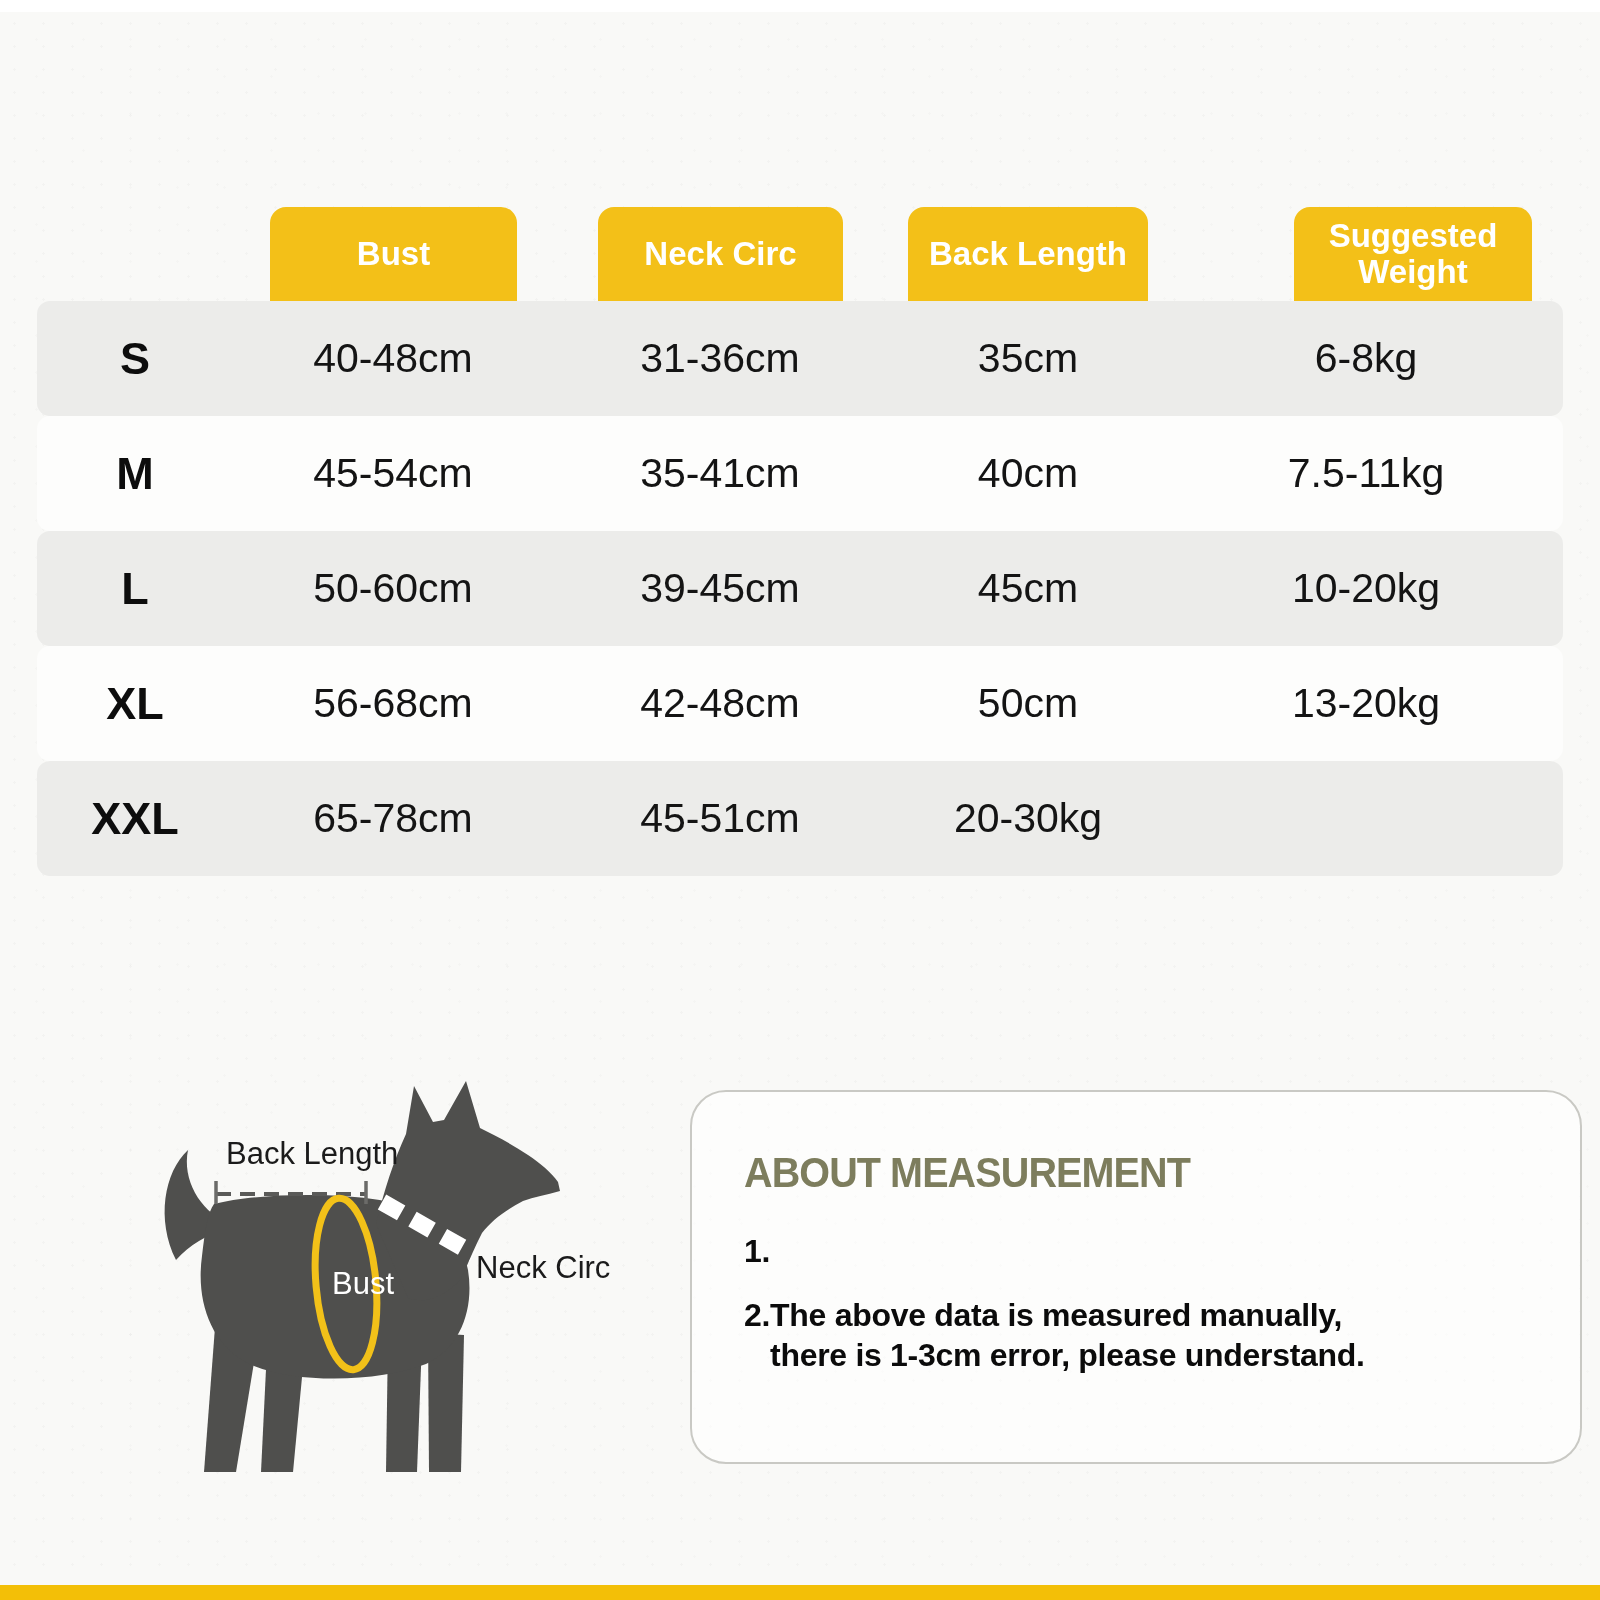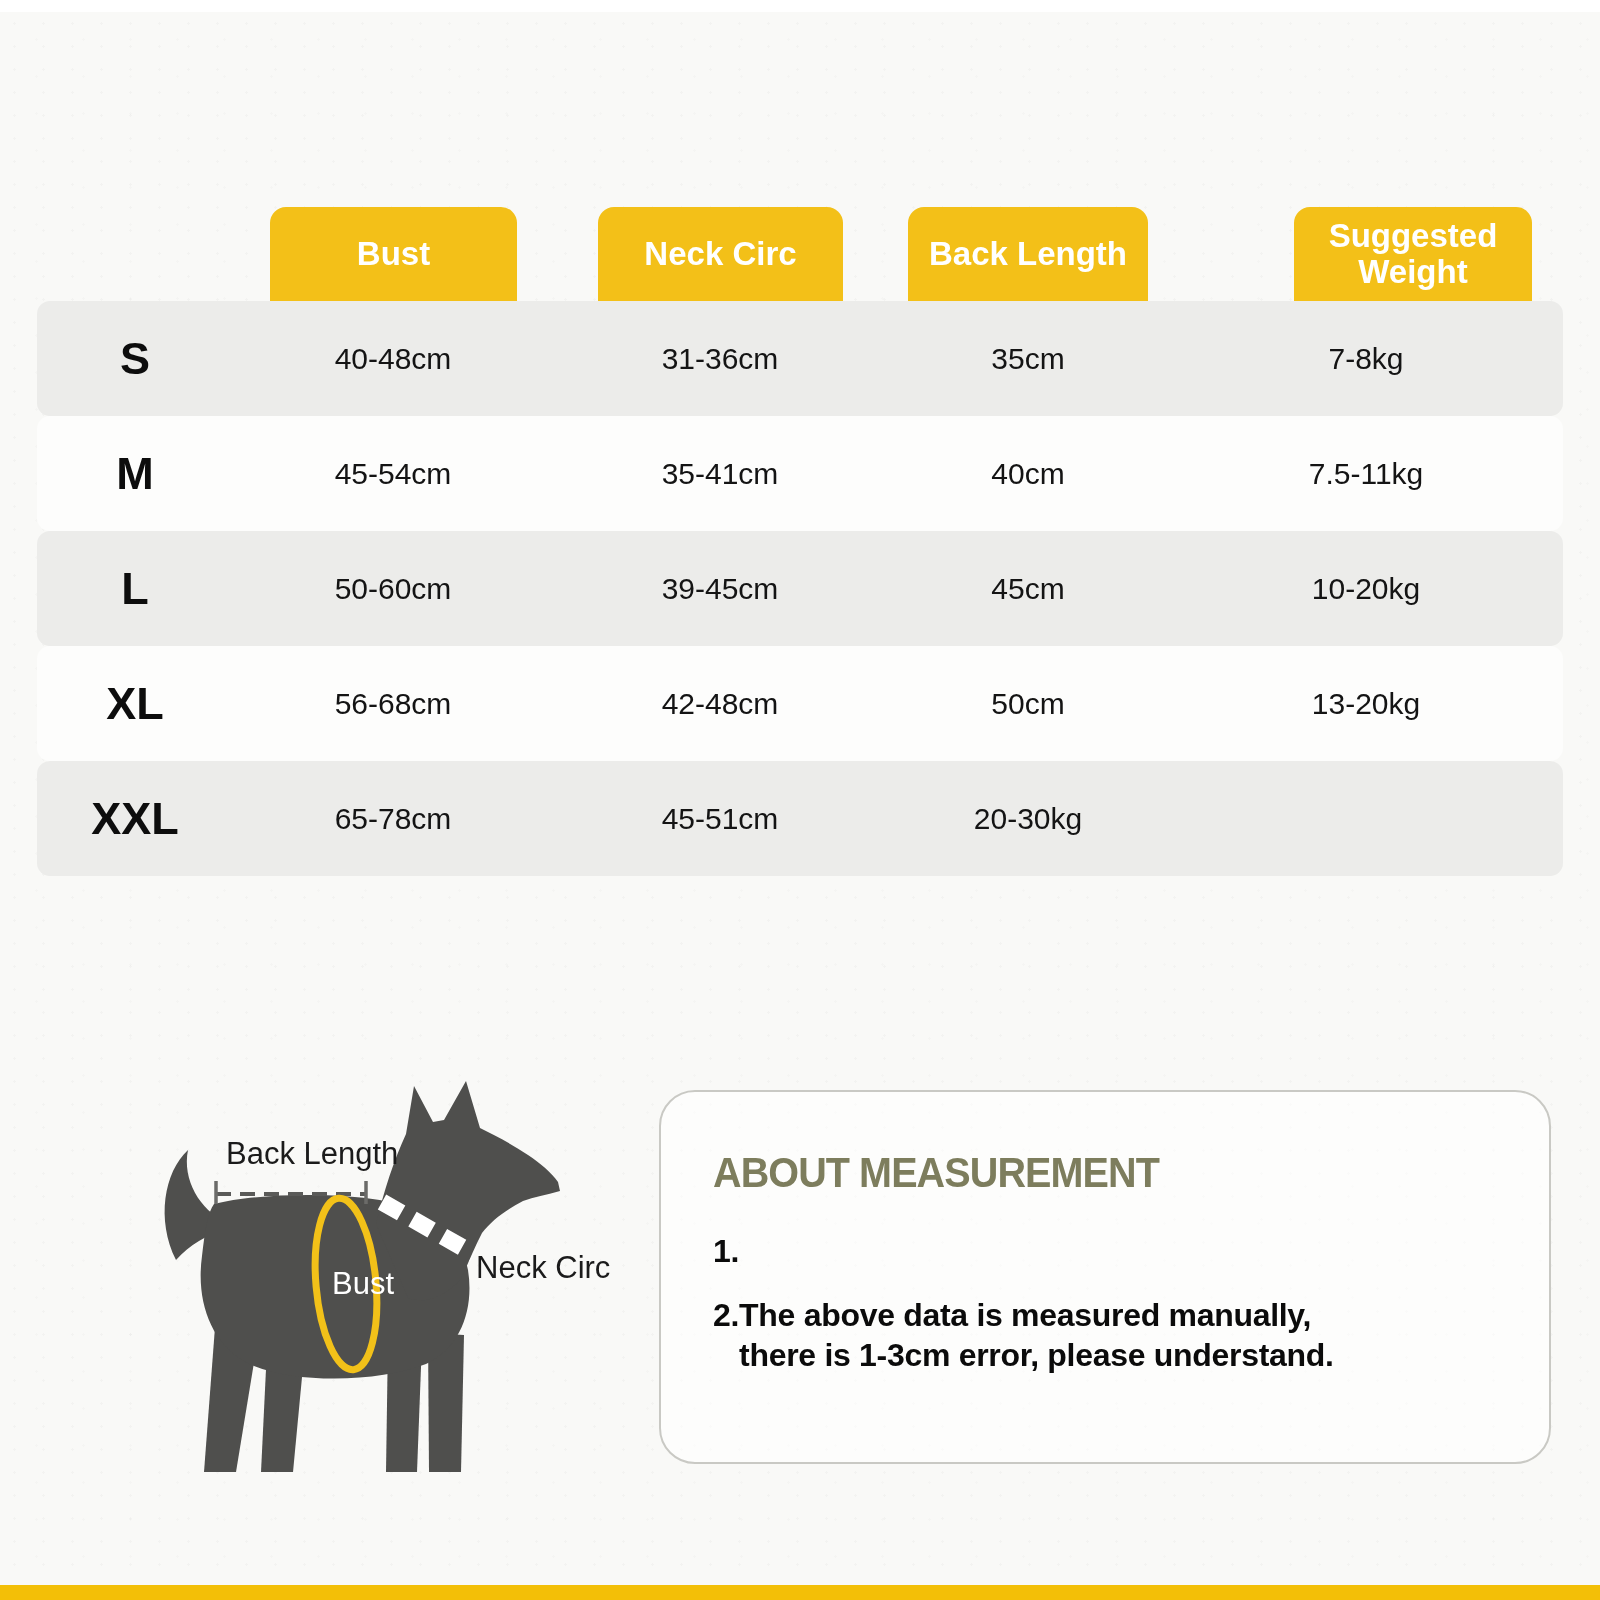--- a/index.html
+++ b/index.html
@@ -27,28 +27,28 @@
   .tab.back{left:871px;width:240px;}
   .tab.weight{left:1257px;width:238px;padding:0 20px;box-sizing:border-box;}
   .rows{position:absolute;left:37px;top:289px;width:1526px;}
   .row{
     height:115px;display:grid;
     grid-template-columns:196px 320px 334px 282px 394px;
     align-items:center;border-radius:13px;
   }
   .row.gray{background:#ECECEA;}
   .row.white{background:#FDFDFC;}
-  .cell{text-align:center;font-size:30px;color:#141414;}
+  .cell{text-align:center;font-size:41px;color:#141414;}
   .cell.size{font-weight:bold;font-size:45px;color:#0d0d0d;}
   
   .dog{position:absolute;left:130px;top:1040px;width:520px;height:430px;}
   .dog text{font-family:"Liberation Sans",sans-serif;}
   
   .panel{
-    position:absolute;left:659px;top:1078px;width:892px;height:374px;
+    position:absolute;left:690px;top:1078px;width:892px;height:374px;
     box-sizing:border-box;border:2px solid #C9C9C4;border-radius:36px;
     background:rgba(255,255,255,0.6);padding:56px 40px 0 52px;
   }
   .panel-title{
     color:#7D7D5D;font-weight:bold;font-size:43px;letter-spacing:-1px;
     transform:scaleX(0.92);transform-origin:left center;
     margin-bottom:34px;white-space:nowrap;
   }
   .note{
     display:flex;font-weight:bold;font-size:32px;letter-spacing:-0.3px;
@@ -70,21 +70,21 @@
     <div class="tab back">Back Length</div>
     <div class="tab weight">Suggested Weight</div>
   </div>
 
   <div class="rows">
     <div class="row gray">
       <div class="cell size">S</div>
       <div class="cell">40-48cm</div>
       <div class="cell">31-36cm</div>
       <div class="cell">35cm</div>
-      <div class="cell">7-8kg</div>
+      <div class="cell">6-8kg</div>
     </div>
     <div class="row white">
       <div class="cell size">M</div>
       <div class="cell">45-54cm</div>
       <div class="cell">35-41cm</div>
       <div class="cell">40cm</div>
       <div class="cell">7.5-11kg</div>
     </div>
     <div class="row gray">
       <div class="cell size">L</div>

